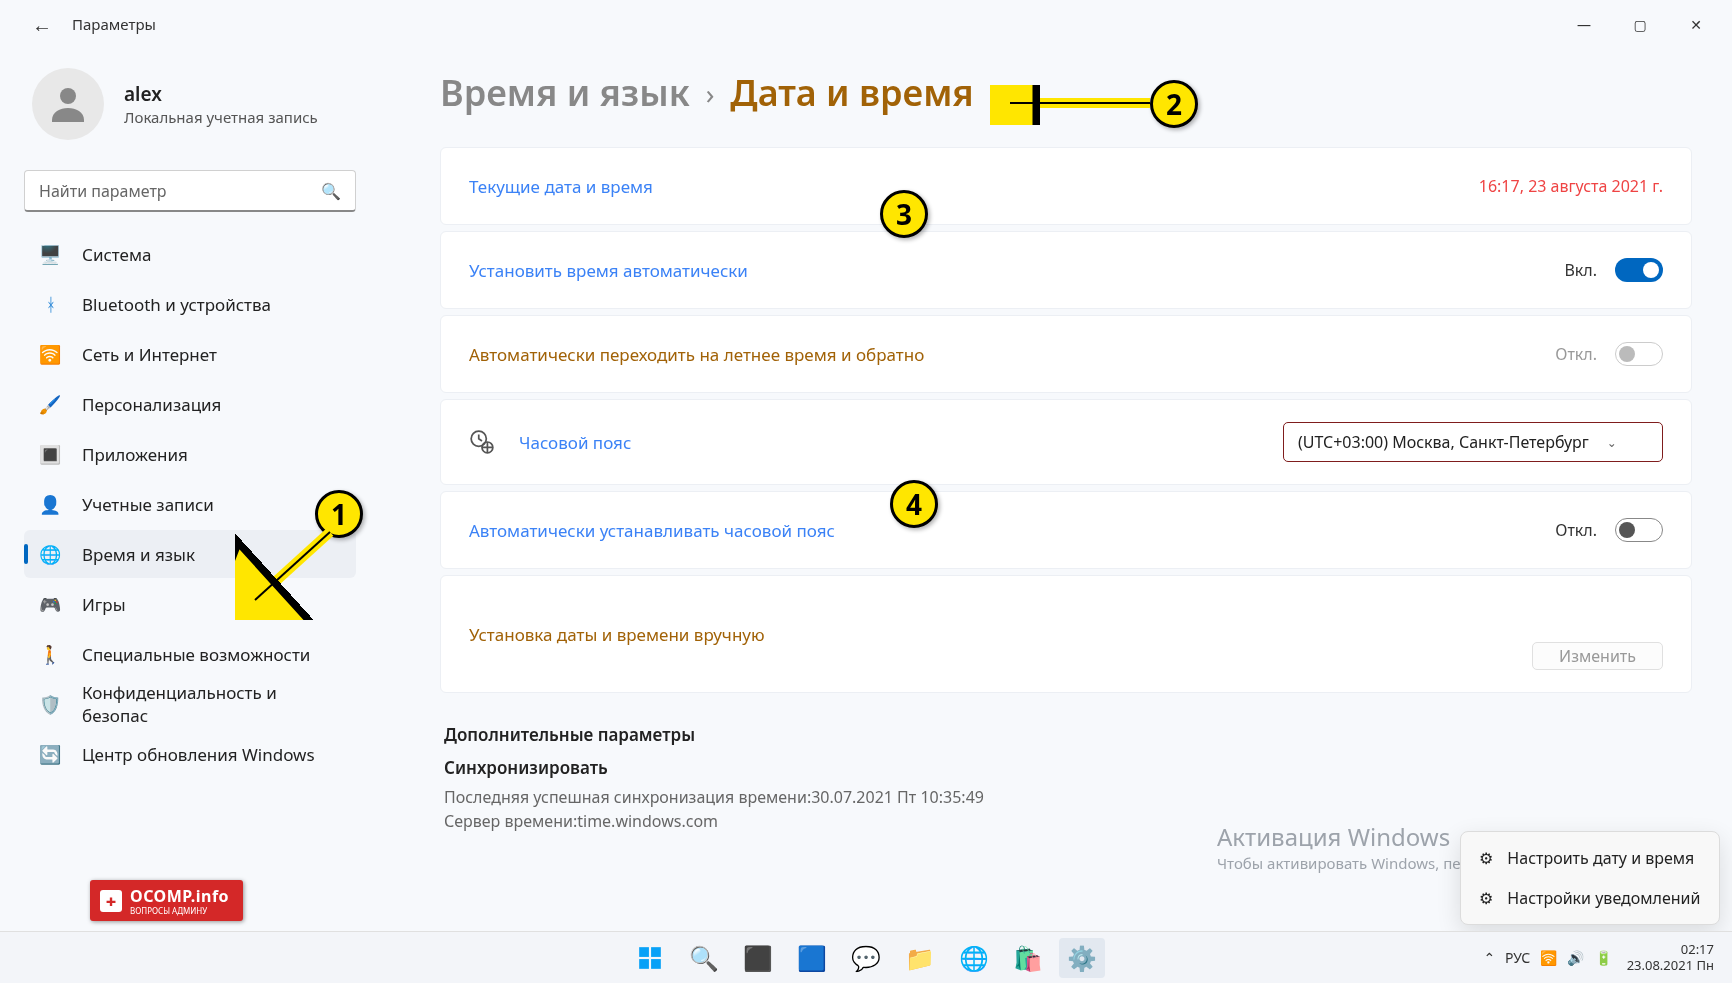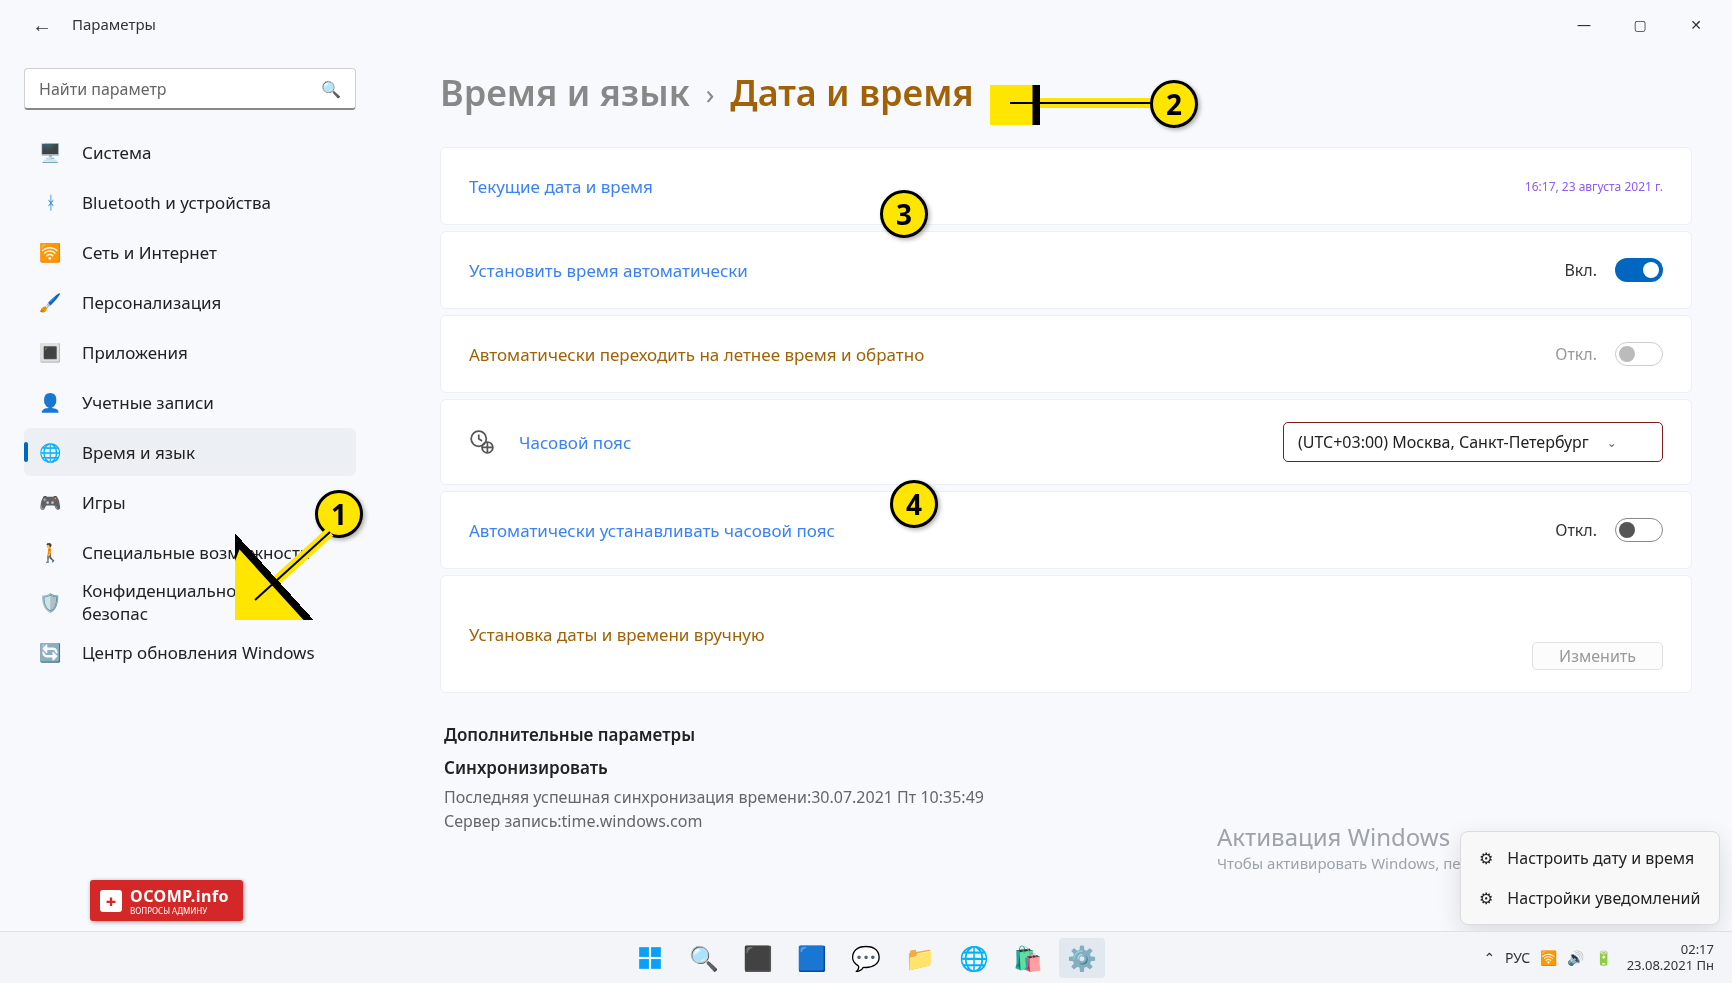--- a/index.html
+++ b/index.html
@@ -37,21 +37,21 @@
     
     .main { flex: 1; padding: 20px 40px 0 60px; overflow-y: auto; }
     .breadcrumb { display: flex; align-items: center; gap: 16px; margin-bottom: 30px; font-size: 36px; }
     .breadcrumb-parent { color: #888; font-weight: 600; }
     .breadcrumb-sep { color: #888; font-size: 28px; }
     .breadcrumb-current { color: #a16207; font-weight: 600; }
     
     .card { background: #fff; border-radius: 6px; border: 1px solid #eceff4; padding: 22px 28px; margin-bottom: 6px; display: flex; align-items: center; justify-content: space-between; min-height: 78px; }
     .card-title { font-size: 17px; color: #3b82f6; }
     .card-title.disabled { color: #a16207; }
-    .card-value { font-size: 12px; color: #8b5cf6; }
+    .card-value { font-size: 16px; color: #ef4444; }
     .card-left { display: flex; align-items: center; gap: 24px; }
     .card-icon { width: 26px; height: 26px; display: flex; align-items: center; justify-content: center; color: #555; }
     
     .toggle { display: flex; align-items: center; gap: 18px; }
     .toggle-label { font-size: 16px; color: #333; }
     .toggle-label.disabled { color: #999; }
     .toggle-sw { width: 48px; height: 24px; border-radius: 14px; position: relative; cursor: pointer; }
     .toggle-sw::after { content: ""; width: 16px; height: 16px; border-radius: 50%; position: absolute; top: 4px; }
     .toggle-sw.on { background: #0067c0; }
     .toggle-sw.on::after { right: 4px; background: #fff; }
@@ -105,20 +105,32 @@
     </div>
     <div class="titlebar-right">
       <div class="win-btn">—</div>
       <div class="win-btn">▢</div>
       <div class="win-btn">✕</div>
     </div>
   </div>
 
   <div class="content">
     <div class="sidebar">
+      <div class="profile">
+        <div class="avatar">
+          <svg viewBox="0 0 24 24">
+              <circle cx="12" cy="8" r="4"></circle>
+              <path d="M4 20c0-4 4-6 8-6s8 2 8 6v1H4z"></path>
+            </svg>
+        </div>
+        <div class="profile-info">
+          <span class="profile-name">alex</span>
+          <span class="profile-sub">Локальная учетная запись</span>
+        </div>
+      </div>
 
       <div class="search-box">
         <input class="search-input" placeholder="Найти параметр" style="">
         <span class="search-icon">🔍</span>
       </div>
 
       <nav class="nav">
         <div class="nav-item">
             <span class="nav-icon" style="color:#0067c0">🖥️</span>
             <span>Система</span>
@@ -223,21 +235,21 @@
       <div class="card">
         <span class="card-title disabled">Установка даты и времени вручную</span>
         <button class="change-btn">Изменить</button>
       </div>
 
       <div class="section-title">Дополнительные параметры</div>
 
       <div class="sync-block">
         <div class="sync-title">Синхронизировать</div>
         <div class="sync-line">Последняя успешная синхронизация времени:30.07.2021 Пт 10:35:49</div>
-        <div class="sync-line">Сервер запись:time.windows.com</div>
+        <div class="sync-line">Сервер времени:time.windows.com</div>
       </div>
     </div>
   </div>
 </div>
 
 <div class="watermark">
   <div class="wm-title">Активация Windows</div>
   <div class="wm-sub">Чтобы активировать Windows, перейдите в раздел "Параметры".</div>
 </div>
 

